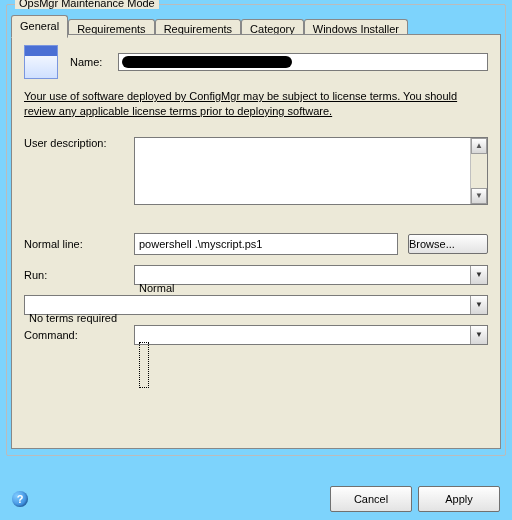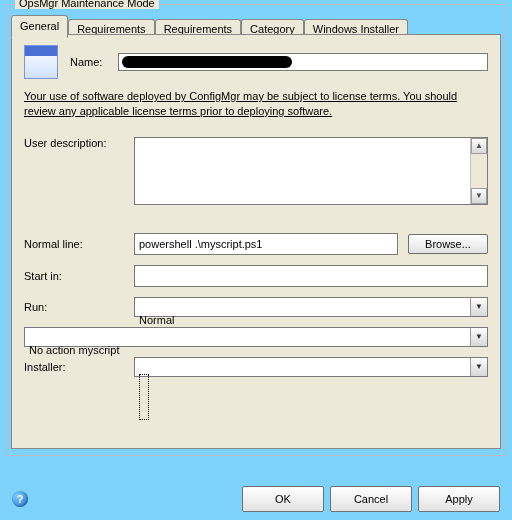--- a/index.html
+++ b/index.html
@@ -18,21 +18,21 @@
   .name-field{flex:1;border:1px solid #7a7a7a;background:#fff;height:18px;padding:1px 3px;box-sizing:border-box;display:flex;align-items:center;overflow:hidden;}
   .redact{display:inline-block;width:170px;height:12px;background:#000;border-radius:6px;}
   .notice{margin:10px 0 18px 0;line-height:1.35;text-decoration:underline;}
   .field-row{display:flex;align-items:center;margin-bottom:10px;}
   .field-label{width:110px;}
   .txt{flex:1;border:1px solid #7a7a7a;background:#fff;height:20px;padding:10px 4px;box-sizing:border-box;font:inherit;}
   .textarea-wrap{flex:1;display:flex;border:1px solid #7a7a7a;background:#fff;height:66px;position:relative;}
   .textarea-wrap textarea{flex:1;border:none;resize:none;font:inherit;padding:2px 4px;background:#fff;outline:none;}
   .vscroll{width:16px;background:#ece9d8;border-left:1px solid #c0c0c0;display:flex;flex-direction:column;justify-content:space-between;}
   .sbtn{height:16px;background:linear-gradient(#fefefe,#d7d7d7);border:1px solid #9c9c9c;display:flex;align-items:center;justify-content:center;font-size:8px;color:#555;box-sizing:border-box;}
-  .btn{border:1px solid #707070;background:linear-gradient(#fefefe,#e3e3e3);padding:3px 0;width:78px;text-align:center;margin-left:10px;border-radius:2px;cursor:default;}
+  .btn{border:1px solid #707070;background:linear-gradient(#fefefe,#e3e3e3);padding:3px 0;width:78px;text-align:left;margin-left:10px;border-radius:2px;cursor:default;}
   .select{flex:1;display:flex;border:1px solid #7a7a7a;background:#fff;height:20px;box-sizing:border-box;}
   .select span{flex:1;padding:16px 4px;}
   .dd{width:16px;background:linear-gradient(#fefefe,#d7d7d7);border-left:1px solid #9c9c9c;display:flex;align-items:center;justify-content:center;font-size:8px;color:#333;}
   .bottom-bar{position:absolute;left:0;right:0;bottom:8px;display:flex;align-items:center;padding:0 12px;}
   .help-icon{width:16px;height:16px;border-radius:50%;background:radial-gradient(circle at 30% 30%,#7ecbff,#1b6fd1);color:#fff;font-weight:bold;display:flex;align-items:center;justify-content:center;font-size:11px;box-shadow:inset -1px -1px 2px rgba(0,0,0,.3);}
   .spacer{flex:1;}
   .dlg-btn{border:1px solid #707070;background:linear-gradient(#fefefe,#e3e3e3);width:80px;height:24px;margin-left:6px;display:flex;align-items:center;justify-content:center;border-radius:2px;cursor:default;}
   .caret{border:1px dotted #000;padding:0 1px;display:inline-block;height:12px;}
 </style>
 </head>
@@ -75,52 +75,47 @@
           </div>
         </div>
       </div>
 
       <div class="field-row">
         <div class="field-label">Normal line:</div>
         <input class="txt" value="powershell .\myscript.ps1" style="">
         <div class="btn">Browse...</div>
       </div>
 
-      <div class="field-row">
-        <div class="field-label">Start in:</div>
-        <input class="txt" value="" style="">
-      </div>
 
       <div class="field-row">
         <div class="field-label">Run:</div>
         <div class="select">
           <span>Normal</span>
           <div class="dd">▼</div>
         </div>
       </div>
 
       <div class="field-row">
         <div class="select">
-          <span>No action myscript</span>
+          <span>No terms required</span>
           <div class="dd">▼</div>
         </div>
       </div>
 
       <div class="field-row">
-        <div class="field-label">Installer:</div>
+        <div class="field-label">Command:</div>
         <div class="select">
           <span><span class="caret"></span></span>
           <div class="dd">▼</div>
         </div>
       </div>
 
     </div>
   </div>
 
   <div class="bottom-bar">
     <div class="help-icon">?</div>
     <div class="spacer"></div>
-    <div class="dlg-btn">OK</div>
     <div class="dlg-btn">Cancel</div>
     <div class="dlg-btn">Apply</div>
   </div>
 
 </div>
 
 </body></html>

